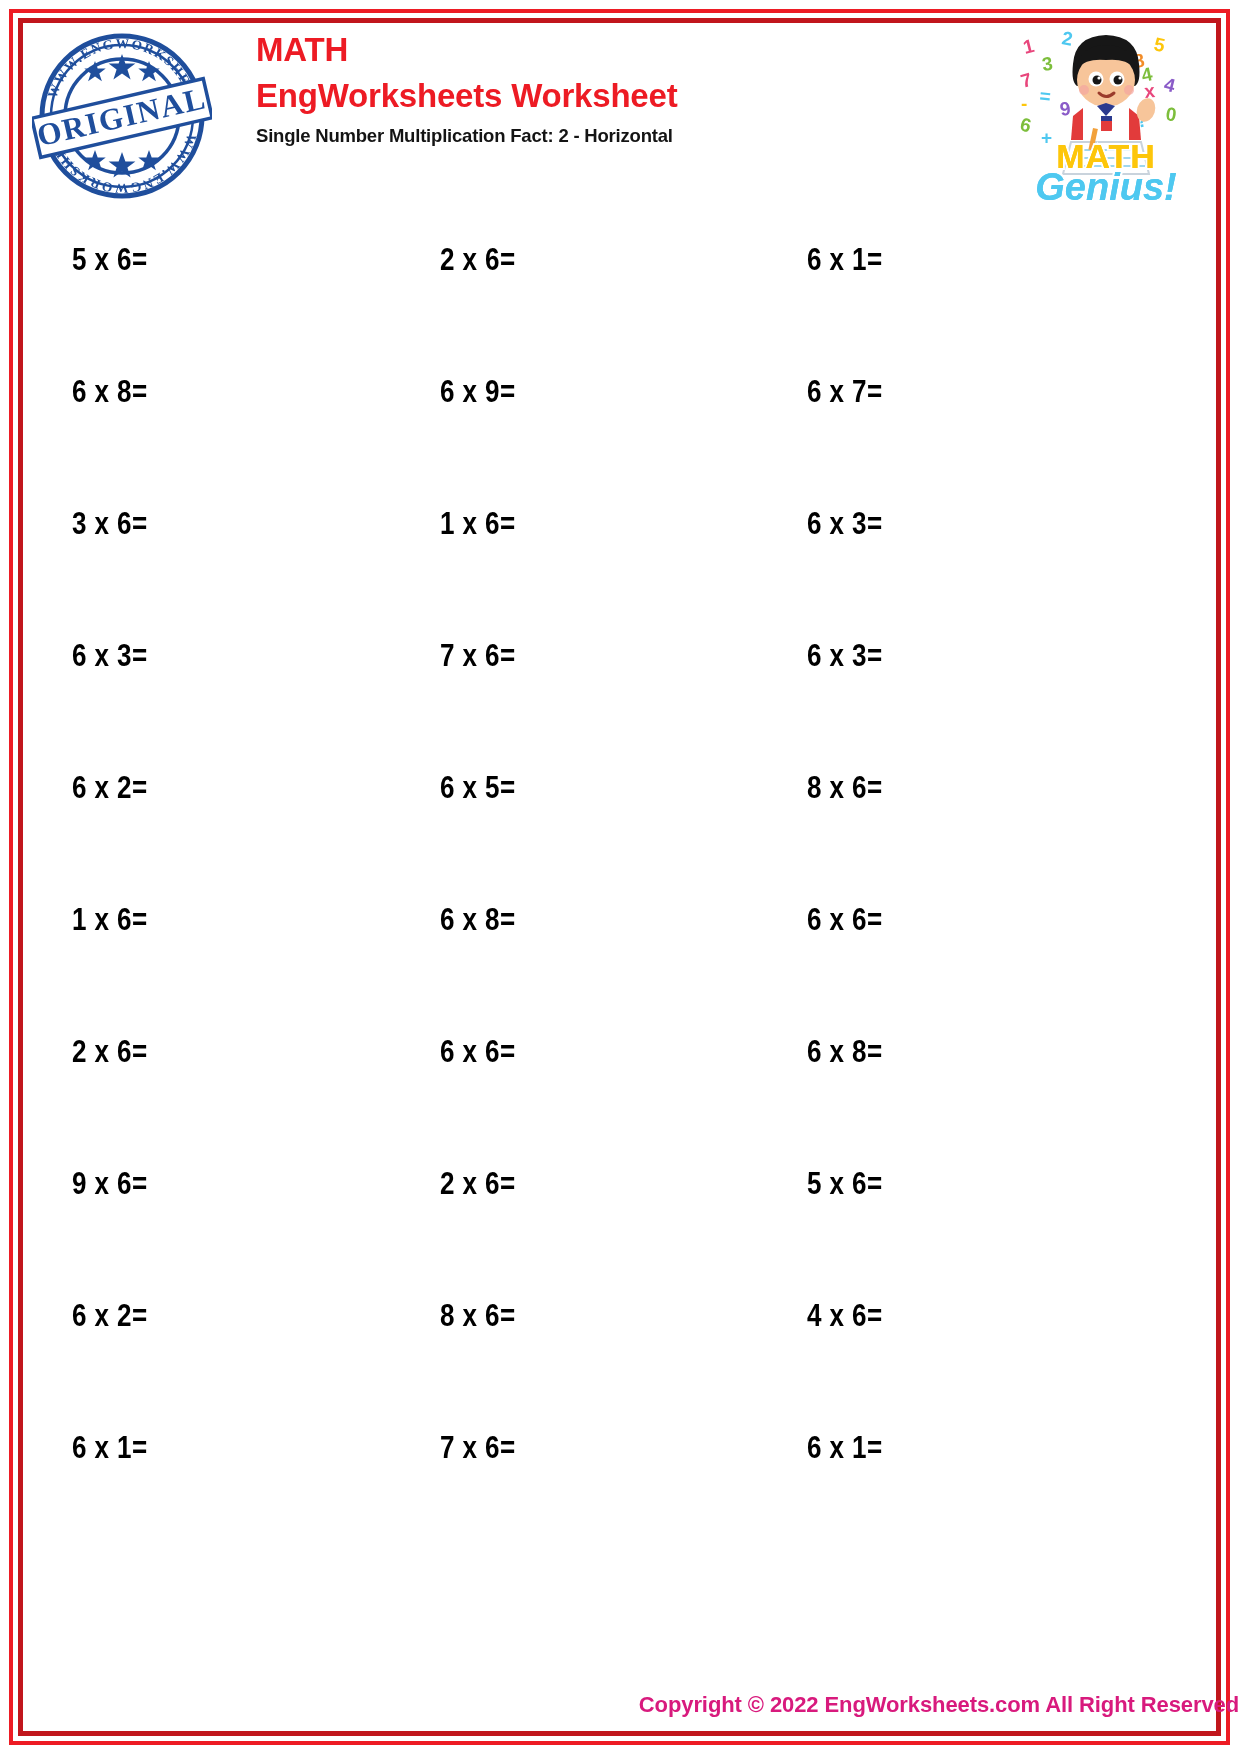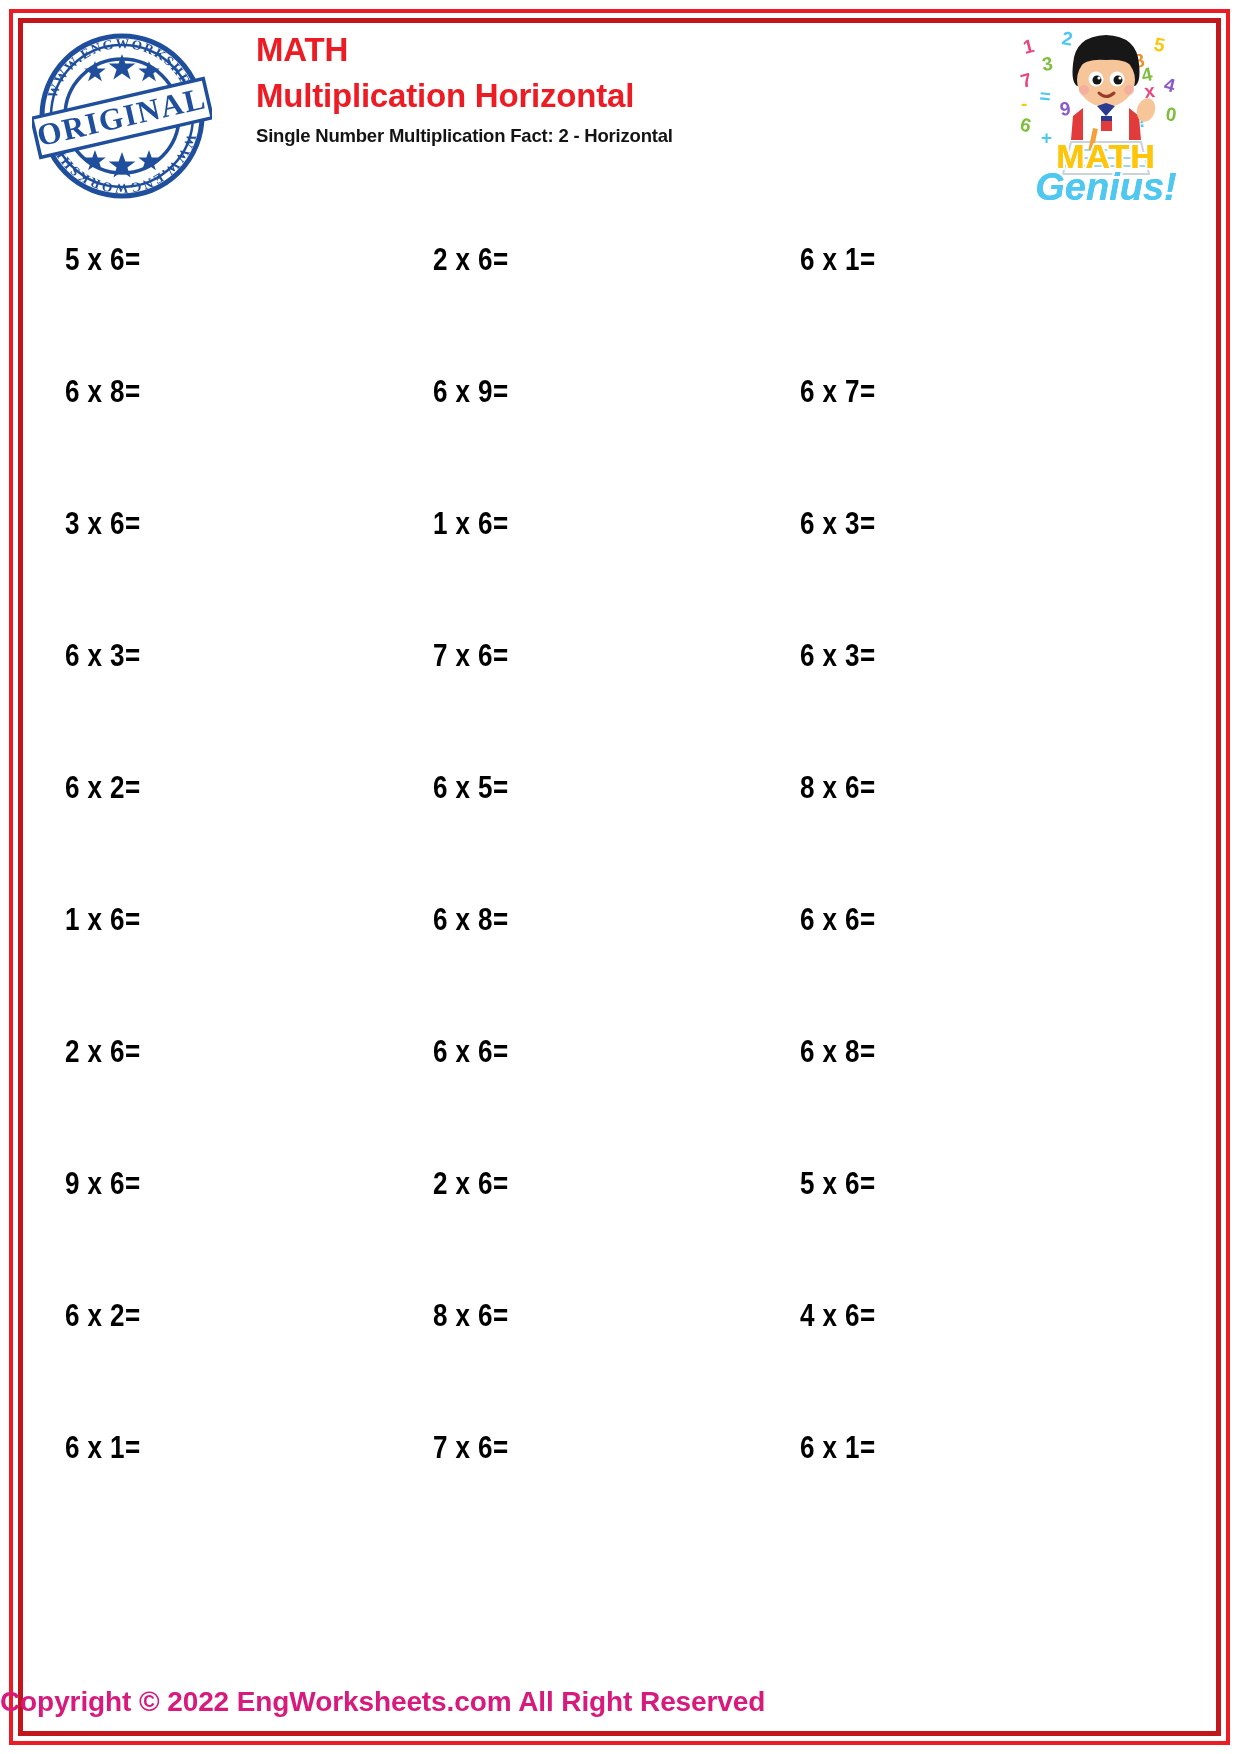--- a/index.html
+++ b/index.html
@@ -81,21 +81,21 @@
   
   .logo {
     position: absolute;
     right: 16px; top: 0px;
     width: 186px; height: 182px;
   }
 
   
   .problems {
     position: absolute;
-    left: 5px; top: 228px;
+    left: 12px; top: 228px;
     width: 1083px;
   }
   .prow {
     position: relative;
     height: 132px;
   }
   .pcell {
     position: absolute;
     top: 14px;
     font-size: 31px;
@@ -109,23 +109,23 @@
   }
   .col0 { left: 60px; }
   .col1 { left: 428px; }
   .col2 { left: 795px; }
 
   
   .footer {
     position: absolute;
     left: 0; bottom: 36px;
     width: 1239px;
-    text-align: left;
+    text-align: right;
     color: #D81A7D;
-    font-size: 28px;
+    font-size: 22px;
     font-weight: bold;
     letter-spacing: -0.1px;
   }
 </style>
 </head>
 <body>
 
 <div id="page">
 
   <div class="border-outer"></div>
@@ -158,21 +158,21 @@
         </g>
         <g transform="rotate(-13 90 92)">
           <rect x="2" y="72" width="176" height="40" fill="#ffffff" stroke="#1F4E9C" stroke-width="3.5"></rect>
           <text x="90" y="101" text-anchor="middle" font-family="'Liberation Serif', serif" font-size="31" font-weight="bold" fill="#1F4E9C" letter-spacing="1.5">ORIGINAL</text>
         </g>
       </svg>
     </div>
 
     <div class="title-block">
       <div class="title-main">MATH</div>
-      <div class="title-sub">Multiplication Horizontal</div>
+      <div class="title-sub">EngWorksheets Worksheet</div>
       <div class="title-desc">Single Number Multiplication Fact: 2 - Horizontal</div>
     </div>
 
     <div class="logo">
       <svg viewBox="0 0 186 182" width="186" height="182" aria-hidden="true">
         <g font-family="'Liberation Sans', sans-serif" font-weight="bold" font-size="19">
           <text x="12" y="30" fill="#E8467C" transform="rotate(-14 12 30)">1</text>
           <text x="48" y="20" fill="#4EC8F0" transform="rotate(10 48 20)">2</text>
           <text x="30" y="47" fill="#7DBE3C" transform="rotate(-8 30 47)">3</text>
           <text x="140" y="26" fill="#FDC60B" transform="rotate(12 140 26)">5</text>

